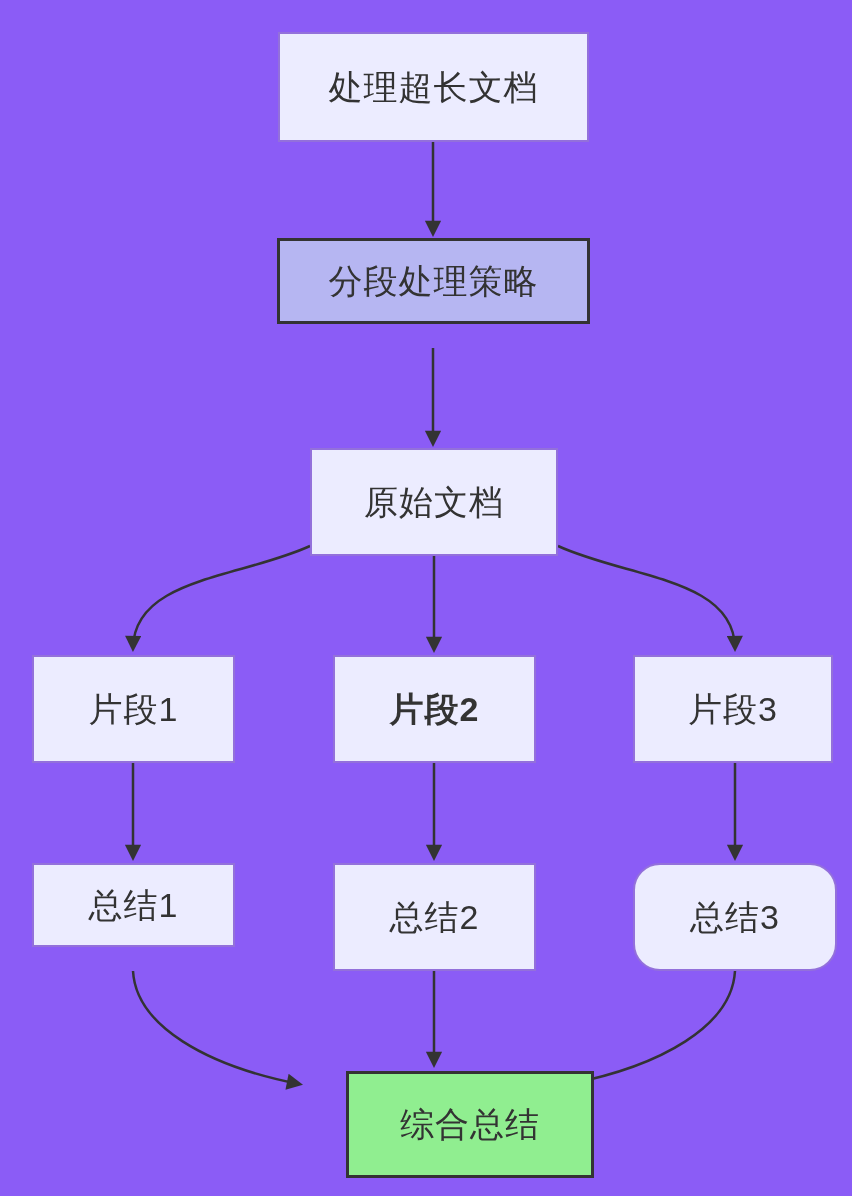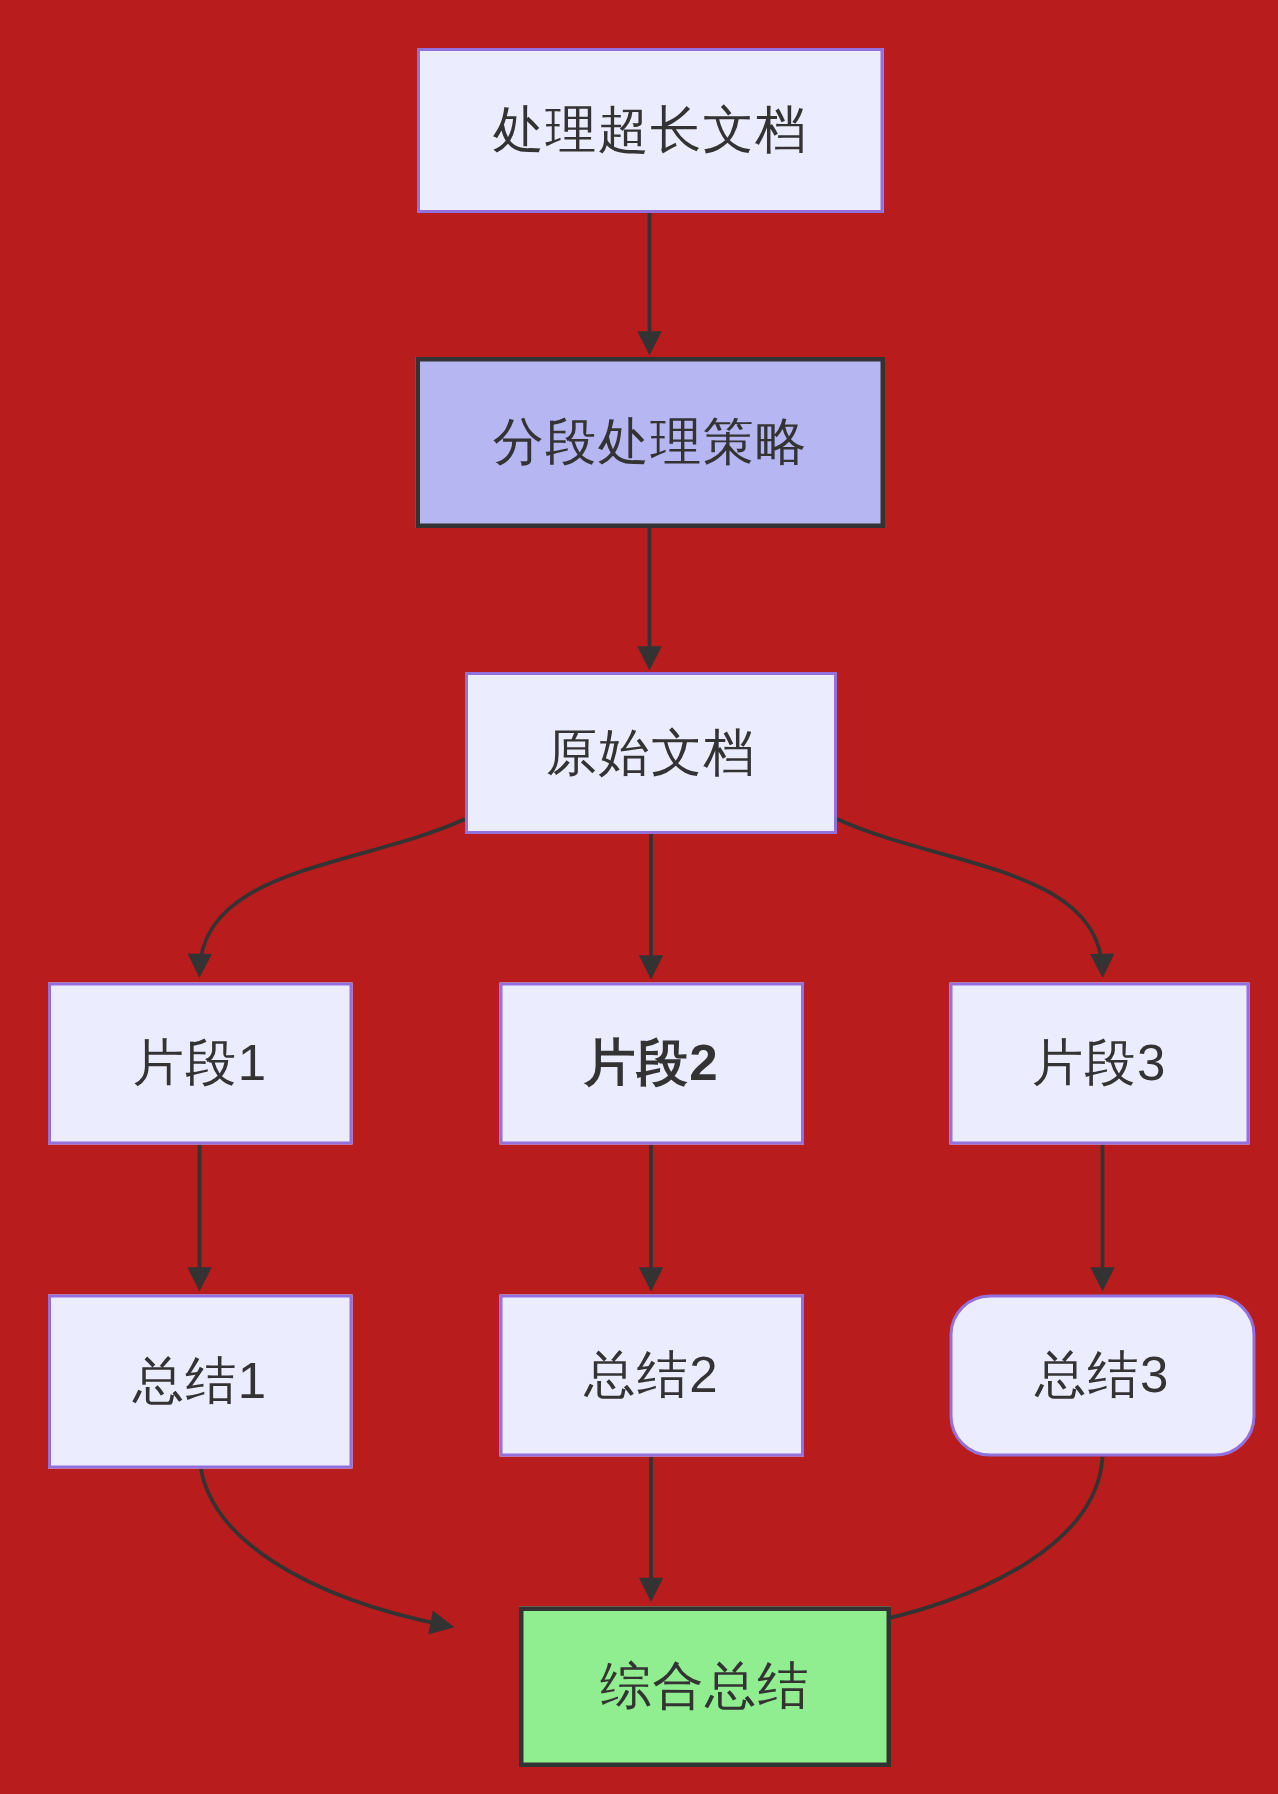--- a/index.html
+++ b/index.html
@@ -1,17 +1,17 @@
 <!DOCTYPE html>
 <html><head>
 <meta charset="utf-8">
 <style>
   html,body { margin:0; padding:0; background:#fff; }
   .canvas {
-    position:relative; width:852px; height:1196px; background:#b91c1c;
+    position:relative; width:852px; height:1196px; background:#8b5cf6;
     font-family:"Liberation Sans","DejaVu Sans",sans-serif; overflow:hidden;
   }
   .edges { position:absolute; left:0; top:0; width:852px; height:1196px; }
   .edge { fill:none; stroke:var(--edge,#333333); stroke-width:2.5px; }
   .arrowhead { fill:var(--edge,#333333); stroke:none; }
   .node {
     position:absolute; box-sizing:border-box;
     display:flex; align-items:center; justify-content:center;
     background:var(--node-fill,#ECECFF);
     border:2px solid var(--node-border,#9370DB);
@@ -49,41 +49,41 @@
     <path class="edge" d="M735,763 V857" marker-end="url(#arrow)"></path>
     <path class="edge" d="M133,971 C136,1026 207,1066 299,1084" marker-end="url(#arrow)"></path>
     <path class="edge" d="M434,971 V1064" marker-end="url(#arrow)"></path>
     <path class="edge" d="M735,971 C732,1026 661,1066 569,1084" marker-end="url(#arrow)"></path>
   </svg>
 
   <div class="node" style="left:278px; top:32px; width:311px; height:110px;">
     <span>处理超长文档</span>
   </div>
 
-  <div class="node emphasis" style="left:277px; top:238px; width:313px; height:114px;">
+  <div class="node emphasis" style="left:277px; top:238px; width:313px; height:86px;">
     <span>分段处理策略</span>
   </div>
 
   <div class="node" style="left:310px; top:448px; width:248px; height:108px;">
     <span>原始文档</span>
   </div>
 
   <div class="node" style="left:32px; top:655px; width:203px; height:108px;">
     <span>片段1</span>
   </div>
 
   <div class="node" style="left:333px; top:655px; width:203px; height:108px;font-weight:bold;">
     <span>片段2</span>
   </div>
 
   <div class="node" style="left:633px; top:655px; width:200px; height:108px;">
     <span>片段3</span>
   </div>
 
-  <div class="node" style="left:32px; top:863px; width:203px; height:116px;align-items:center;">
+  <div class="node" style="left:32px; top:863px; width:203px; height:84px;align-items:center;">
     <span>总结1</span>
   </div>
 
   <div class="node" style="left:333px; top:863px; width:203px; height:108px;">
     <span>总结2</span>
   </div>
 
   <div class="node" style="left:633px; top:863px; width:204px; height:108px;border-radius:27px;">
     <span>总结3</span>
   </div>

